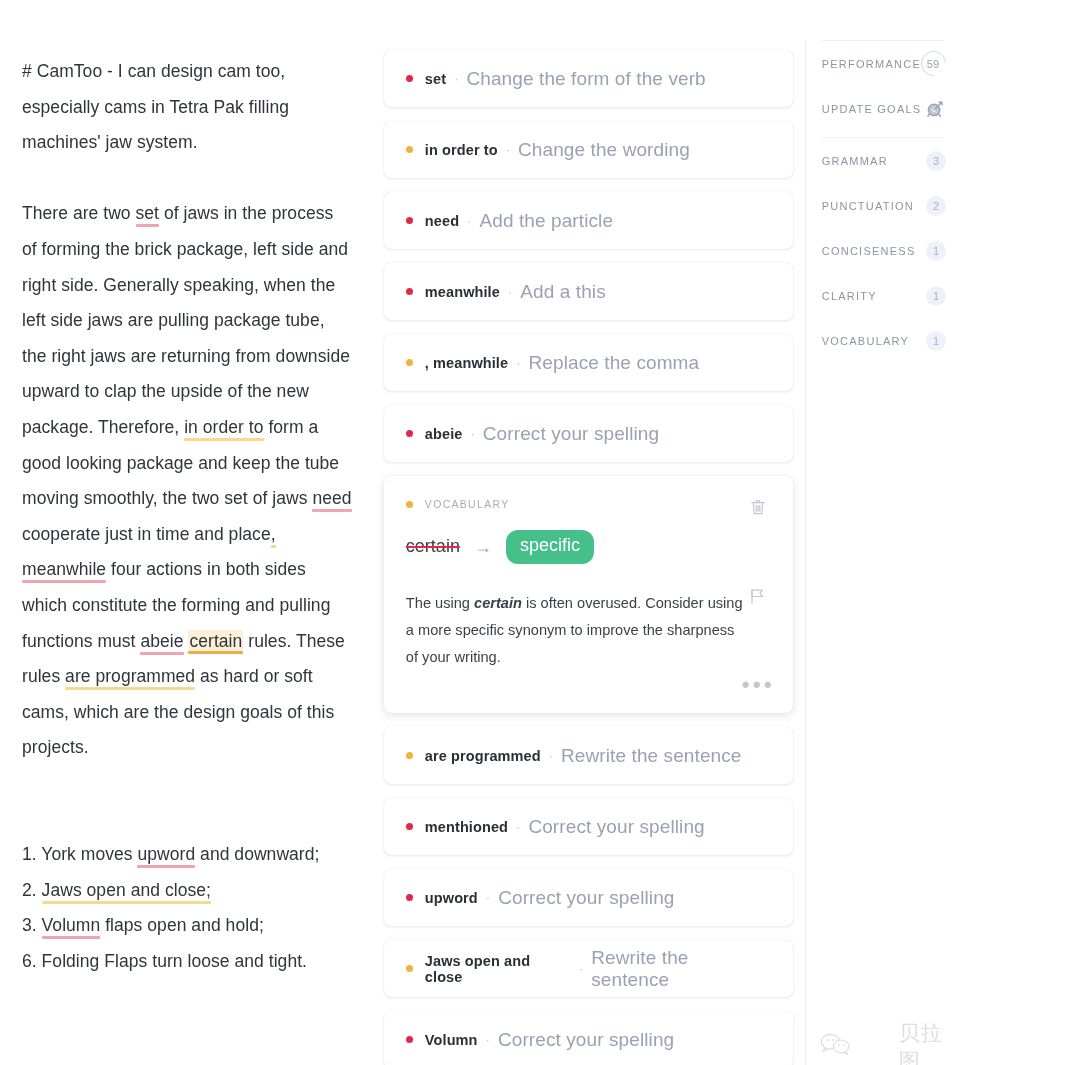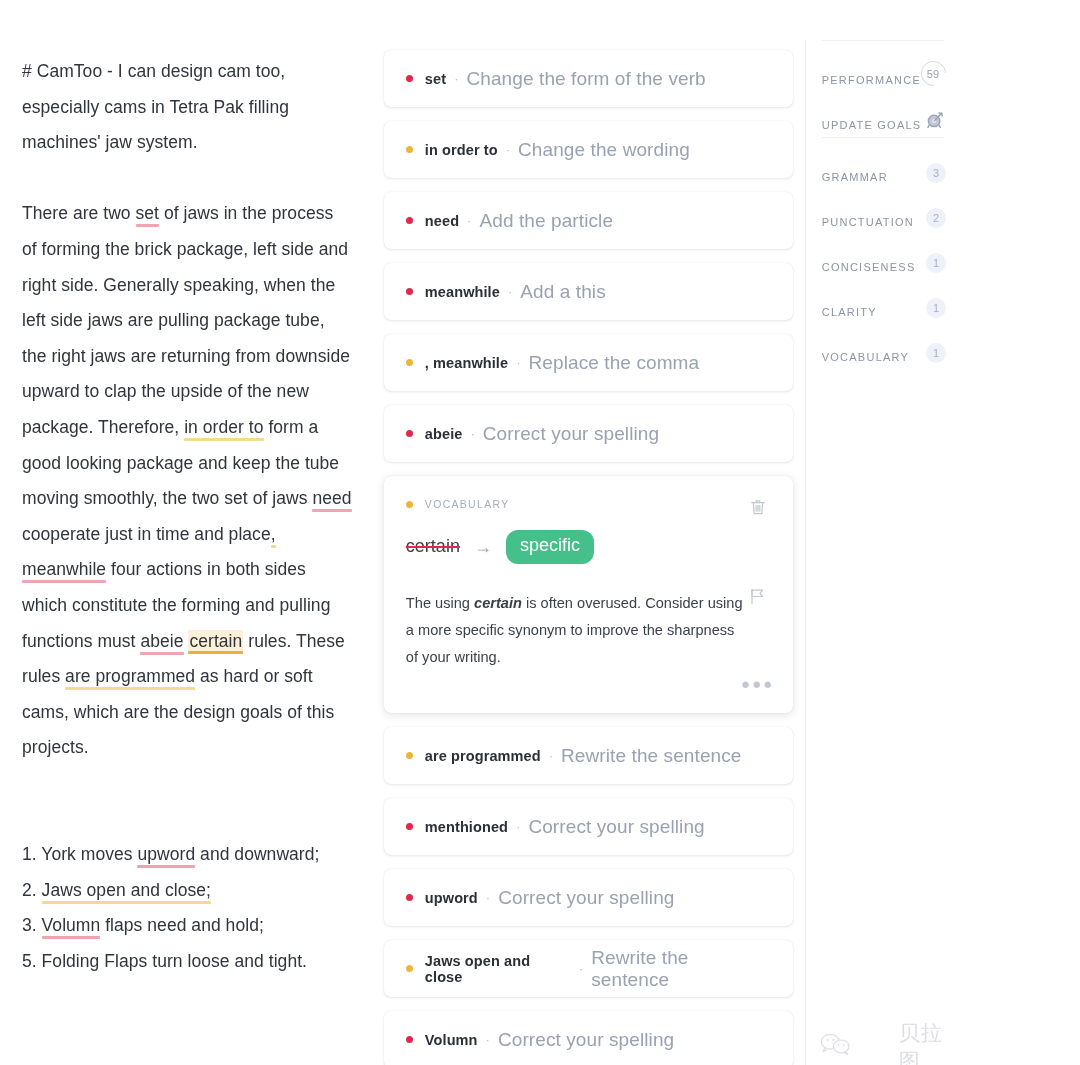--- a/index.html
+++ b/index.html
@@ -171,21 +171,21 @@
     width: 172px;
     height: 1065px;
     background: #ffffff;
     border-left: 1px solid #eceef3;
     padding: 0 0 0 0;
     position: relative;
   }
   .side-divider { height: 1px; background: #edeff4; margin: 0 16px; }
   .side-row {
     display: flex;
-    align-items: flex-end;
+    align-items: center;
     justify-content: space-between;
     height: 45px;
     padding: 0 14px 0 16px;
     cursor: pointer;
   }
   .side-label {
     font-size: 11px;
     letter-spacing: 1.25px;
     color: #8d94a3;
     font-weight: 400;
@@ -249,22 +249,22 @@
 
   <div class="doc-pane">
     <div class="doc-text" id="doc-text">
         <div class="doc-para"><span># CamToo - I can design cam too, especially cams in Tetra Pak filling machines' jaw system.</span></div>
         <div class="doc-gap"></div>
         <div class="doc-para"><span>There are two </span><span class="mk mk-red">set</span><span> of jaws in the process of forming the brick package, left side and right side. Generally speaking, when the left side jaws are pulling package tube, the right jaws are returning from downside upward to clap the upside of the new package. Therefore, </span><span class="mk mk-yellow">in order to</span><span> form a good looking package and keep the tube moving smoothly, the two set of jaws </span><span class="mk mk-red">need</span><span> cooperate just in time and place</span><span class="mk mk-yellow">,</span><span> </span><span class="mk mk-red">meanwhile</span><span> four actions in both sides which constitute the forming and pulling functions must </span><span class="mk mk-red">abeie</span><span> </span><span class="mk mk-gold">certain</span><span> rules. These rules </span><span class="mk mk-yellow">are programmed</span><span> as hard or soft cams, which are the design goals of this projects.</span></div>
         <div class="doc-gap"></div>
         <div class="doc-gap"></div>
         <div class="doc-para"><span>1. York moves </span><span class="mk mk-red">upword</span><span> and downward;</span></div>
         <div class="doc-para"><span>2. </span><span class="mk mk-yellow">Jaws open and close;</span></div>
-        <div class="doc-para"><span>3. </span><span class="mk mk-red">Volumn</span><span> flaps need and hold;</span></div>
-        <div class="doc-para"><span>5. Folding Flaps turn loose and tight.</span></div>
+        <div class="doc-para"><span>3. </span><span class="mk mk-red">Volumn</span><span> flaps open and hold;</span></div>
+        <div class="doc-para"><span>6. Folding Flaps turn loose and tight.</span></div>
       </div>
   </div>
 
   <div class="cards-pane" id="cards-pane">
       <div class="card">
         <span class="dot dot-red"></span>
         <span class="c-term">set</span>
         <span class="c-sep">·</span>
         <span class="c-action">Change the form of the verb</span>
       </div>

